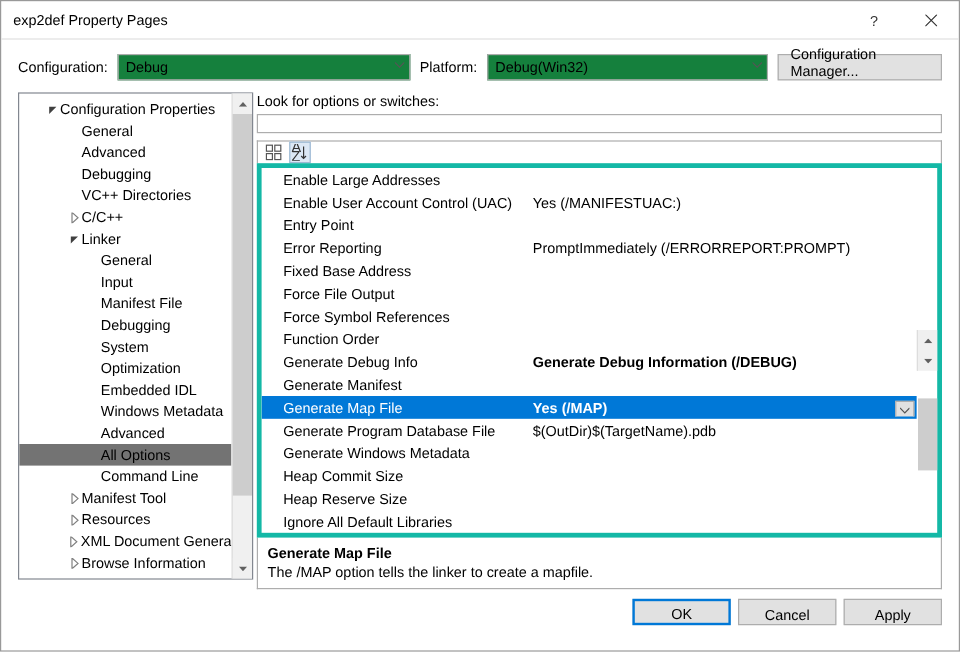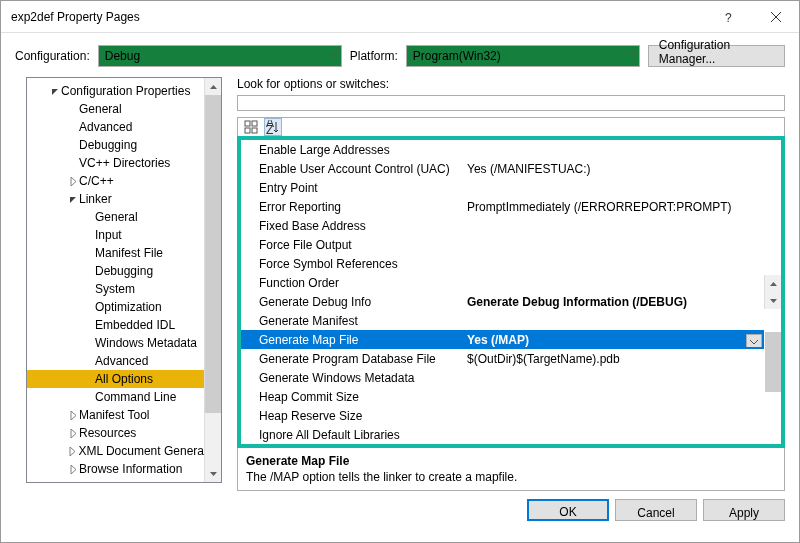--- a/index.html
+++ b/index.html
@@ -13,33 +13,33 @@
 
 .config-row { display: flex; align-items: center; gap: 8px; padding: 12px 14px 10px 14px; }
 .config-row label { }
 .combo { border: 1px solid #adadad; background: #15803d; height: 22px; padding: 0 18px 0 6px; display: flex; align-items: center; position: relative; }
 .combo .chev { position: absolute; right: 4px; top: 4px; }
 .combo.cfg { width: 244px; }
 .combo.plat { width: 234px; }
 .btn { border: 1px solid #adadad; background: #e1e1e1; height: 22px; padding: 0 10px; display: flex; align-items: flex-end; justify-content: center; }
 
 
-.main { display: flex; padding: 0 14px 8px 14px; height: 414px; gap: 15px; margin-left: 11px; }
+.main { display: flex; padding: 0 14px 8px 14px; height: 414px; gap: 3px; }
 
 
 .tree-pane { width: 196px; border: 1px solid #828790; background: #fff; position: relative; display:flex; }
 .tree-inner { flex:1; overflow: hidden; padding: 4px 0; }
 .tree-scroll { width: 17px; background: #f0f0f0; border-left: 1px solid #ddd; display:flex; flex-direction:column; }
 .tree-scroll .arrow { height:17px; display:flex; align-items:center; justify-content:center; background:#f0f0f0; }
 .tree-scroll .track { flex:1; position:relative; }
 .tree-scroll .thumb { position:absolute; top:0; left:0; right:0; height:86%; background:#cdcdcd; }
 
 .tree-node { display: flex; align-items: center; height: 18px; padding-left: 6px; white-space: nowrap; cursor: default; }
 .tree-node .tw { width: 12px; display:inline-flex; align-items:center; justify-content:center; }
-.tree-node.selected { background: #eab308; }
+.tree-node.selected { background: #737373; }
 .indent-1 { padding-left: 22px; }
 .indent-2 { padding-left: 40px; }
 .indent-3 { padding-left: 56px; }
 
 
 .right-pane { flex: 1; display: flex; flex-direction: column; }
 .search-label { margin-bottom: 4px; }
 .search-box { border: 1px solid #adadad; height: 22px; margin-bottom: 6px; }
 .toolbar { height: 24px; border: 1px solid #adadad; border-bottom: none; display: flex; align-items: center; padding-left: 4px; gap: 4px; }
 .toolbar .ticon { width: 18px; height: 18px; display:flex; align-items:center; justify-content:center; }
@@ -89,21 +89,21 @@
   <div class="combo cfg">
     <span>Debug</span>
     <span class="chev">
         <svg width="8" height="8">
           <path d="M0 2 L4 6 L8 2" fill="none" stroke="#555"></path>
         </svg>
       </span>
   </div>
   <label>Platform:</label>
   <div class="combo plat">
-    <span>Program(Win32)</span>
+    <span>Debug(Win32)</span>
     <span class="chev">
         <svg width="8" height="8">
           <path d="M0 2 L4 6 L8 2" fill="none" stroke="#555"></path>
         </svg>
       </span>
   </div>
   <div class="btn" style="flex:1">
     <span>Configuration Manager...</span>
   </div>
 </div>

